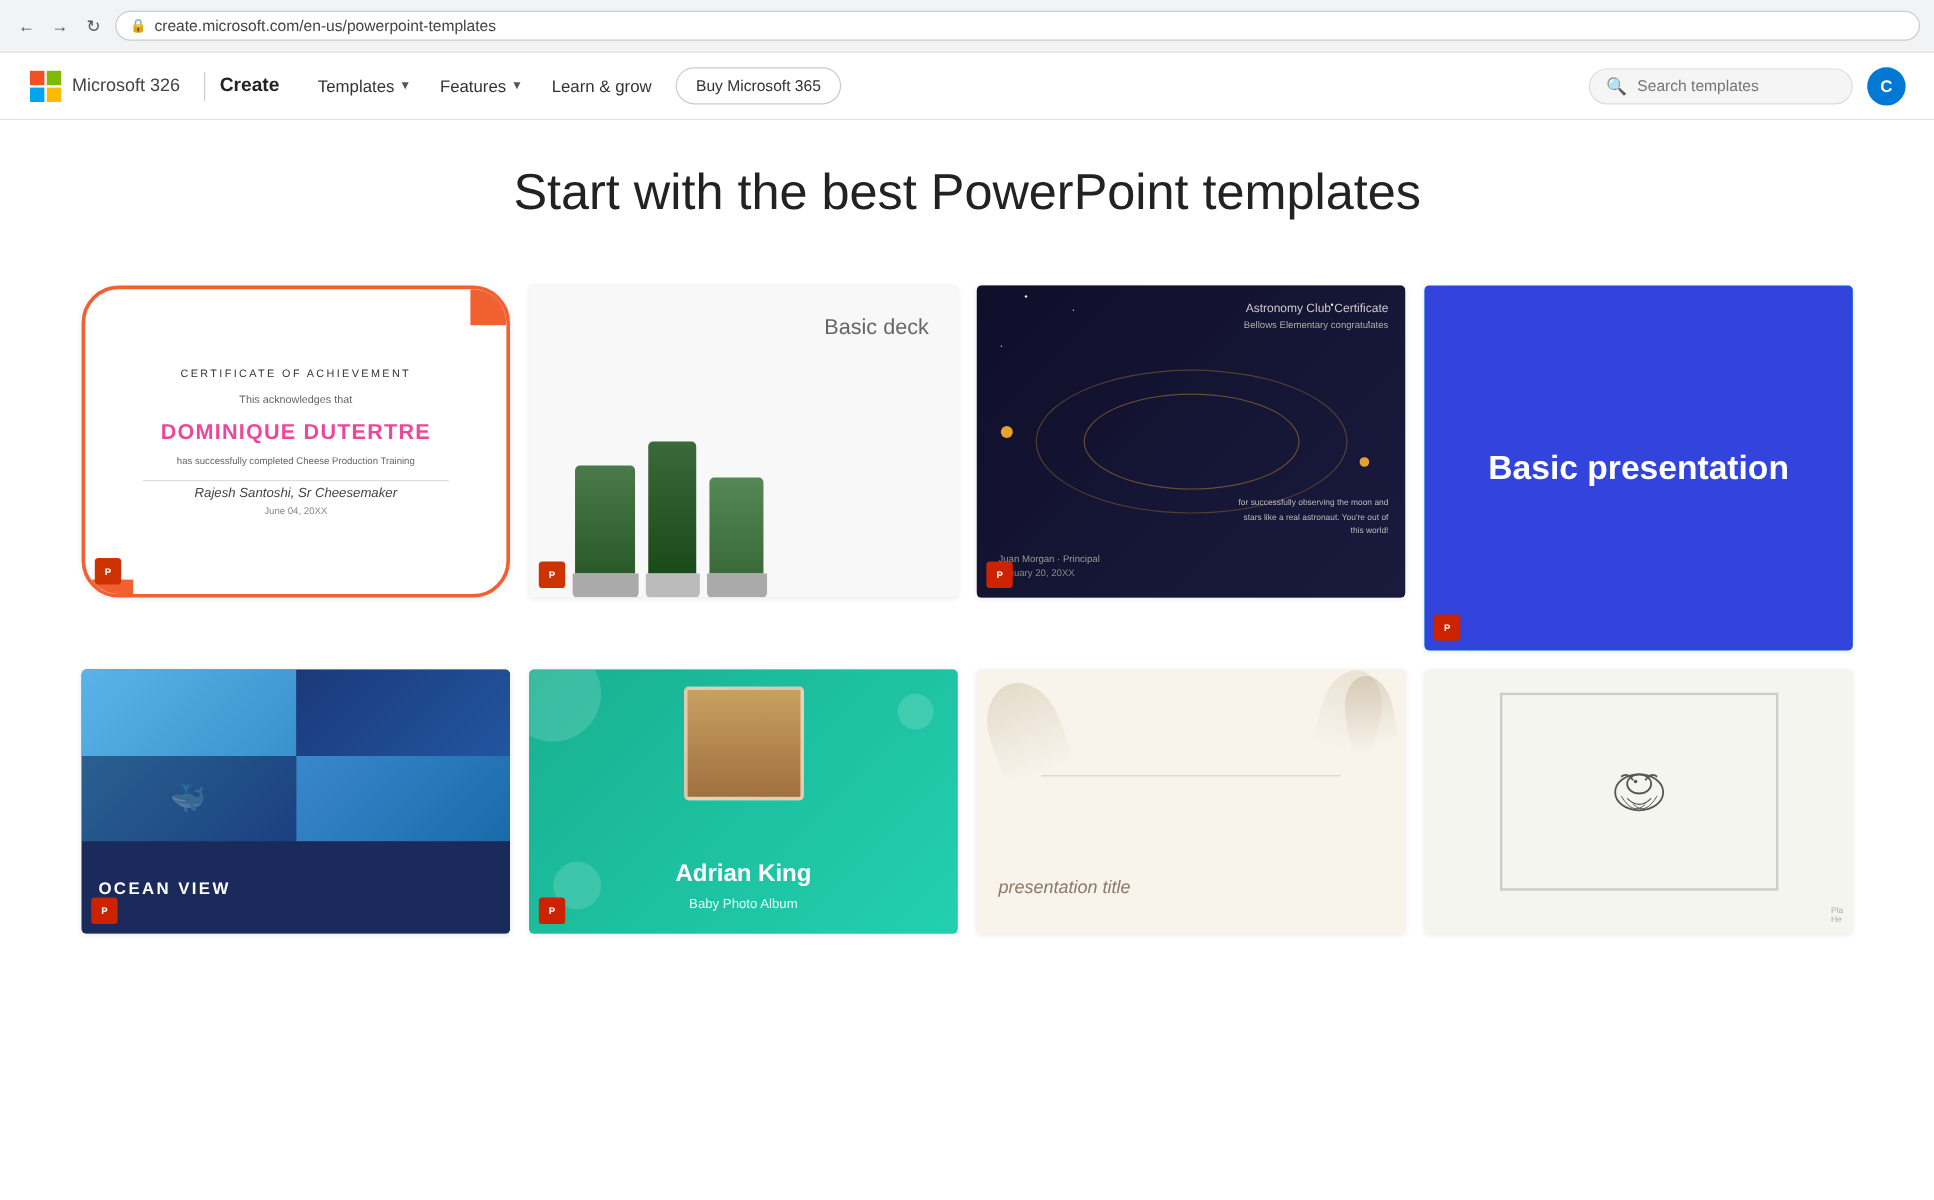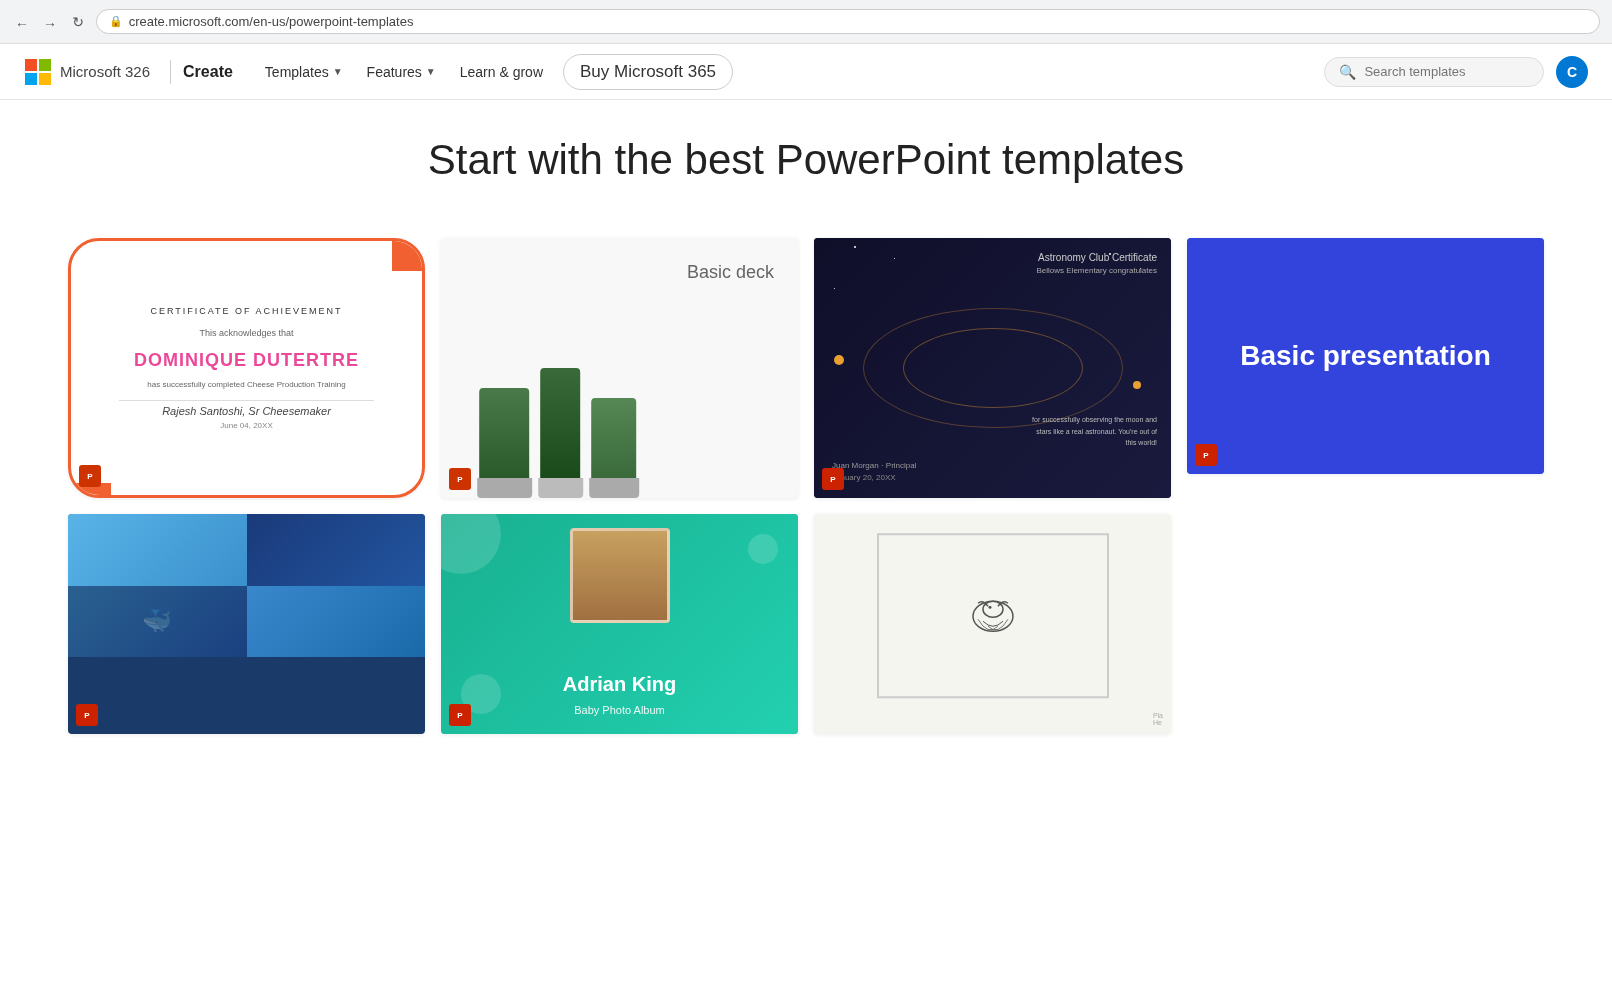--- a/index.html
+++ b/index.html
@@ -23,21 +23,21 @@
       display: flex; align-items: center; padding: 0 24px; height: 56px; border-bottom: 1px solid #e5e5e5;
       background: #fff; gap: 0;
     }
     .ms-logo { display: flex; align-items: center; gap: 8px; margin-right: 8px; }
     .ms-logo-icon { width: 28px; height: 28px; }
     .ms-logo-text { font-size: 15px; color: #444; }
     .nav-divider { width: 1px; height: 24px; background: #ccc; margin: 0 12px; }
     .nav-create { font-size: 16px; font-weight: 600; color: #222; margin-right: 20px; }
     .nav-item { display: flex; align-items: center; gap: 4px; padding: 8px 12px; font-size: 14px; color: #333; cursor: pointer; border-radius: 4px; text-align: center; }
     .nav-item .chevron { font-size: 10px; color: #555; }
-    .nav-cta { background: #fff; border: 1px solid #ccc; border-radius: 20px; padding: 7px 16px; font-size: 17px; color: #333; cursor: pointer; margin-left: 8px; }
+    .nav-cta { background: #fff; border: 1px solid #ccc; border-radius: 20px; padding: 7px 16px; font-size: 13px; color: #333; cursor: pointer; margin-left: 8px; }
     .nav-search {
       margin-left: auto; display: flex; align-items: center; background: #f5f5f5;
       border: 1px solid #ddd; border-radius: 20px; padding: 6px 14px; gap: 8px; width: 220px;
     }
     .nav-search input { border: none; background: transparent; font-size: 13px; color: #555; outline: none; width: 100%; }
     .nav-profile { width: 32px; height: 32px; border-radius: 50%; background: #0078d4; color: #fff; display: flex; align-items: center; justify-content: center; font-size: 14px; font-weight: 600; margin-left: 12px; cursor: pointer; }
     .page-title {
       text-align: center; font-size: 42px; font-weight: 300; color: #222;
       padding: 36px 0 30px 0;
     }
@@ -289,37 +289,40 @@
       <div style="position:absolute;top:28px;right:14px;font-size:8px;color:#aaa;">Bellows Elementary congratulates</div>
       <div style="position:absolute;bottom:50px;right:14px;font-size:7px;color:#bbb;text-align:right;line-height:1.6;max-width:55%;">
         for successfully observing the moon and<br>stars like a real astronaut. You're out of<br>this world!
       </div>
       <div style="position:absolute;bottom:28px;left:18px;font-size:8px;color:#999;">Juan Morgan · Principal</div>
       <div style="position:absolute;bottom:16px;left:18px;font-size:8px;color:#888;">January 20, 20XX</div>
     </div>
     <div class="card-ppt-badge" style="background:#cc2200;color:#fff;border-radius:3px;font-size:8px;font-weight:700;padding:2px 4px;">P</div>
   </div>
 
-  <div class="template-card" style="height:236px;background:#0ea5e9;">
+  <div class="template-card" style="height:304px;background:#0ea5e9;">
     <div class="card-basic-inner">
       <div class="basic-text">Basic presentation</div>
     </div>
     <div class="card-ppt-badge" style="background:#cc2200;color:#fff;border-radius:3px;font-size:8px;font-weight:700;padding:2px 4px;">P</div>
   </div>
 
   <div class="template-card" style="height:220px;background:#1a3a6a;">
     <div class="card-ocean-inner">
       <div style="display:grid;grid-template-columns:1fr 1fr;grid-template-rows:1fr 1fr;height:65%;">
         <div style="background:linear-gradient(135deg,#5ab4e8,#3a90cc);"></div>
         <div style="background:linear-gradient(135deg,#1a3a7a,#2255a0);"></div>
         <div style="background:linear-gradient(135deg,#2a6090,#1a4080);display:flex;align-items:center;justify-content:center;">
           <div style="font-size:24px;color:rgba(255,255,255,0.3);">🐳</div>
         </div>
         <div style="background:linear-gradient(135deg,#3a88cc,#1a6aaa);"></div>
       </div>
+      <div style="height:35%;background:#1a2a5a;display:flex;align-items:center;padding:8px 14px;">
+        <span style="color:#fff;font-size:14px;font-weight:700;letter-spacing:2px;">OCEAN VIEW</span>
+      </div>
     </div>
     <div class="card-ppt-badge" style="background:#cc2200;color:#fff;border-radius:3px;font-size:8px;font-weight:700;padding:2px 4px;">P</div>
   </div>
 
   <div class="template-card" style="height:220px;background:#18b090;">
     <div class="card-baby-inner">
 
       <div style="position:absolute;top:-20px;left:-20px;width:80px;height:80px;border-radius:50%;background:rgba(255,255,255,0.15);"></div>
       <div style="position:absolute;bottom:20px;left:20px;width:40px;height:40px;border-radius:50%;background:rgba(255,255,255,0.15);"></div>
       <div style="position:absolute;top:20px;right:20px;width:30px;height:30px;border-radius:50%;background:rgba(255,255,255,0.15);"></div>
@@ -327,20 +330,32 @@
       <div style="position:absolute;top:14px;left:50%;transform:translateX(-50%);width:100px;height:95px;border-radius:4px;background:linear-gradient(135deg,#d4a870,#b88850);overflow:hidden;border:3px solid rgba(255,255,255,0.5);">
         <div style="width:100%;height:100%;background:linear-gradient(to bottom,#c8a060,#a07040);"></div>
       </div>
 
       <div style="position:absolute;bottom:38px;left:0;right:0;text-align:center;font-size:20px;font-weight:700;color:#fff;">Adrian King</div>
       <div style="position:absolute;bottom:18px;left:0;right:0;text-align:center;font-size:11px;color:rgba(255,255,255,0.9);">Baby Photo Album</div>
     </div>
     <div class="card-ppt-badge" style="background:#cc2200;color:#fff;border-radius:3px;font-size:8px;font-weight:700;padding:2px 4px;">P</div>
   </div>
 
+  <div class="template-card" style="height:220px;background:#f5f0e8;">
+    <div class="card-nature-inner">
+
+      <div style="position:absolute;top:0;left:0;right:0;bottom:0;background:#f8f4ec;"></div>
+      <div style="position:absolute;top:10px;left:10px;width:60px;height:80px;background:linear-gradient(to bottom,#c8b89a,transparent);border-radius:50% 50% 0 0;opacity:0.4;transform:rotate(-20deg);"></div>
+      <div style="position:absolute;top:0;right:20px;width:50px;height:70px;background:linear-gradient(to bottom,#c8b89a,transparent);border-radius:50% 50% 0 0;opacity:0.3;transform:rotate(15deg);"></div>
+      <div style="position:absolute;top:5px;right:10px;width:40px;height:60px;background:linear-gradient(to bottom,#b8a88a,transparent);border-radius:50% 50% 0 0;opacity:0.4;transform:rotate(-10deg);"></div>
+
+      <div style="position:absolute;top:40%;left:15%;width:70%;height:1px;background:rgba(150,130,110,0.3);"></div>
+      <div style="position:absolute;bottom:30px;left:18px;font-size:15px;color:#8a7a6a;font-style:italic;">presentation title</div>
+    </div>
+  </div>
 
   <div class="template-card" style="height:220px;background:#f5f5f0;">
     <div class="card-bird-inner">
       <div style="position:absolute;top:50%;left:50%;transform:translate(-50%,-55%);width:65%;height:75%;border:2px solid #ccc;display:flex;align-items:center;justify-content:center;">
 
         <svg width="70" height="70" viewBox="0 0 70 70">
           <ellipse cx="35" cy="35" rx="20" ry="15" fill="none" stroke="#555" stroke-width="1.5"></ellipse>
           <ellipse cx="35" cy="28" rx="10" ry="8" fill="none" stroke="#555" stroke-width="1.5"></ellipse>
           <path d="M30 25 Q25 18 20 22" fill="none" stroke="#555" stroke-width="1.5"></path>
           <path d="M40 25 Q45 18 50 22" fill="none" stroke="#555" stroke-width="1.5"></path>

